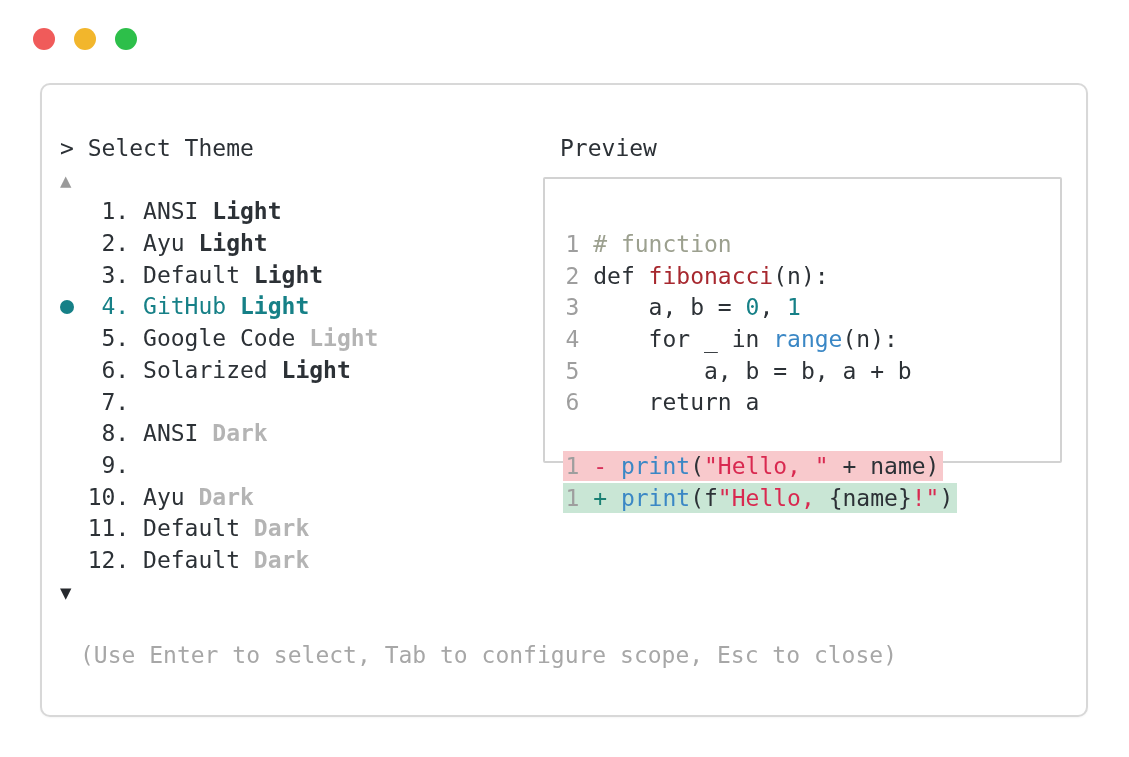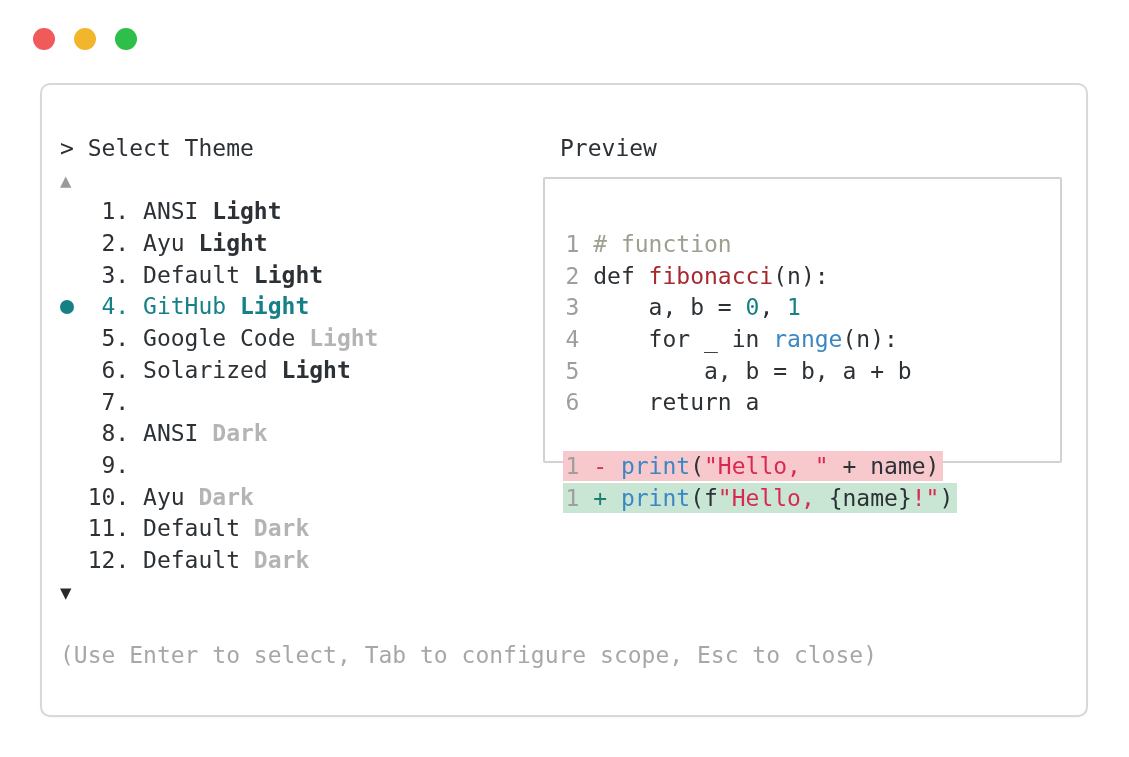--- a/index.html
+++ b/index.html
@@ -36,21 +36,21 @@
   .dot{width:14px;height:14px;border-radius:50%;background:var(--selected-teal);visibility:hidden;}
   .theme-row.selected .dot{visibility:visible;}
   .cell-num{width:3ch; text-align:right; color:var(--text);}
   .cell-label{margin-left:1ch; white-space:pre; color:var(--text);}
   .t-variant{margin-left:1ch;font-weight:bold;}
   .t-variant.muted{color:var(--muted);}
   .theme-row.selected .cell-num,
   .theme-row.selected .t-name,
   .theme-row.selected .t-variant{color:var(--selected-teal);}
 
-  .help-line{color:var(--help);}
+  .help-line{color:var(--help);margin-left:20px;}
   .spacer-line{height:31.7px;}
 
   .preview-title{position:absolute; left:498px; top:48px; color:var(--text);margin-left:20px;}
 
   .preview-box{
     position:absolute; left:501px; top:92px; width:519px; height:286px;
     border:2px solid var(--preview-border); background:#fff; border-radius:2px;
   }
   .code-block{padding:50px 0 0 20.5px;}
   .c-line{height:31.7px; line-height:31.7px; font-size:23px; white-space:pre;}

